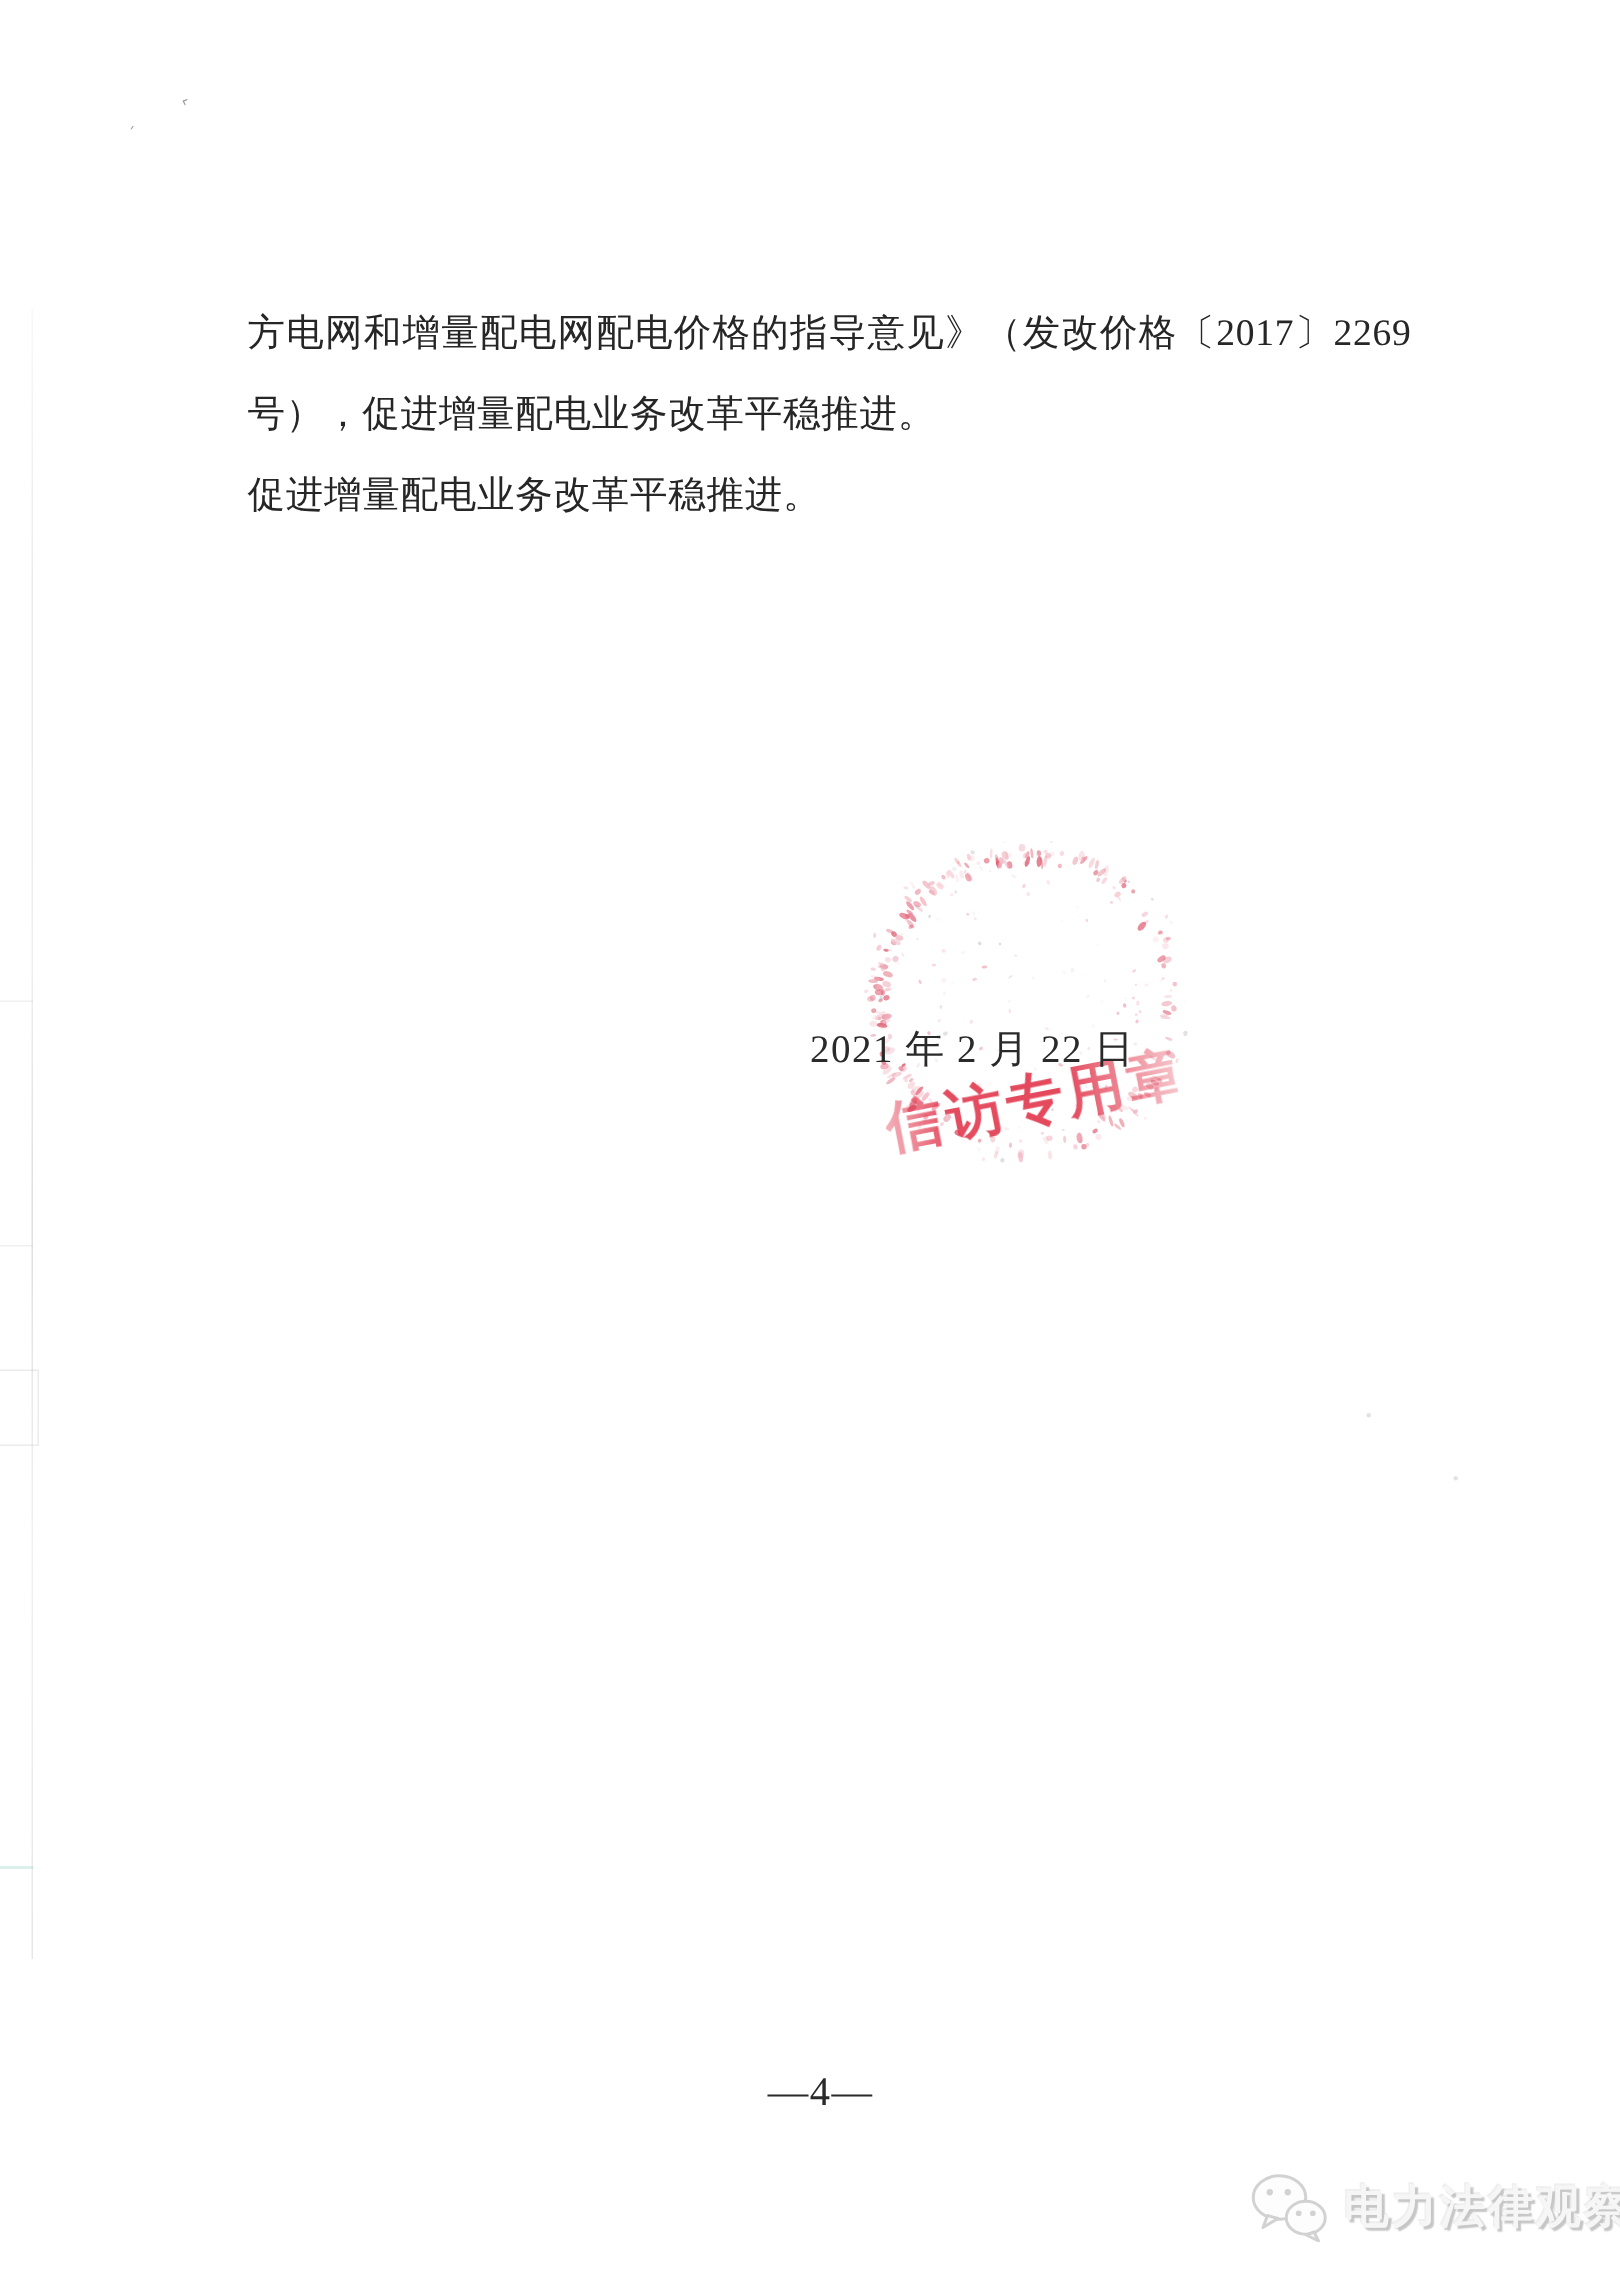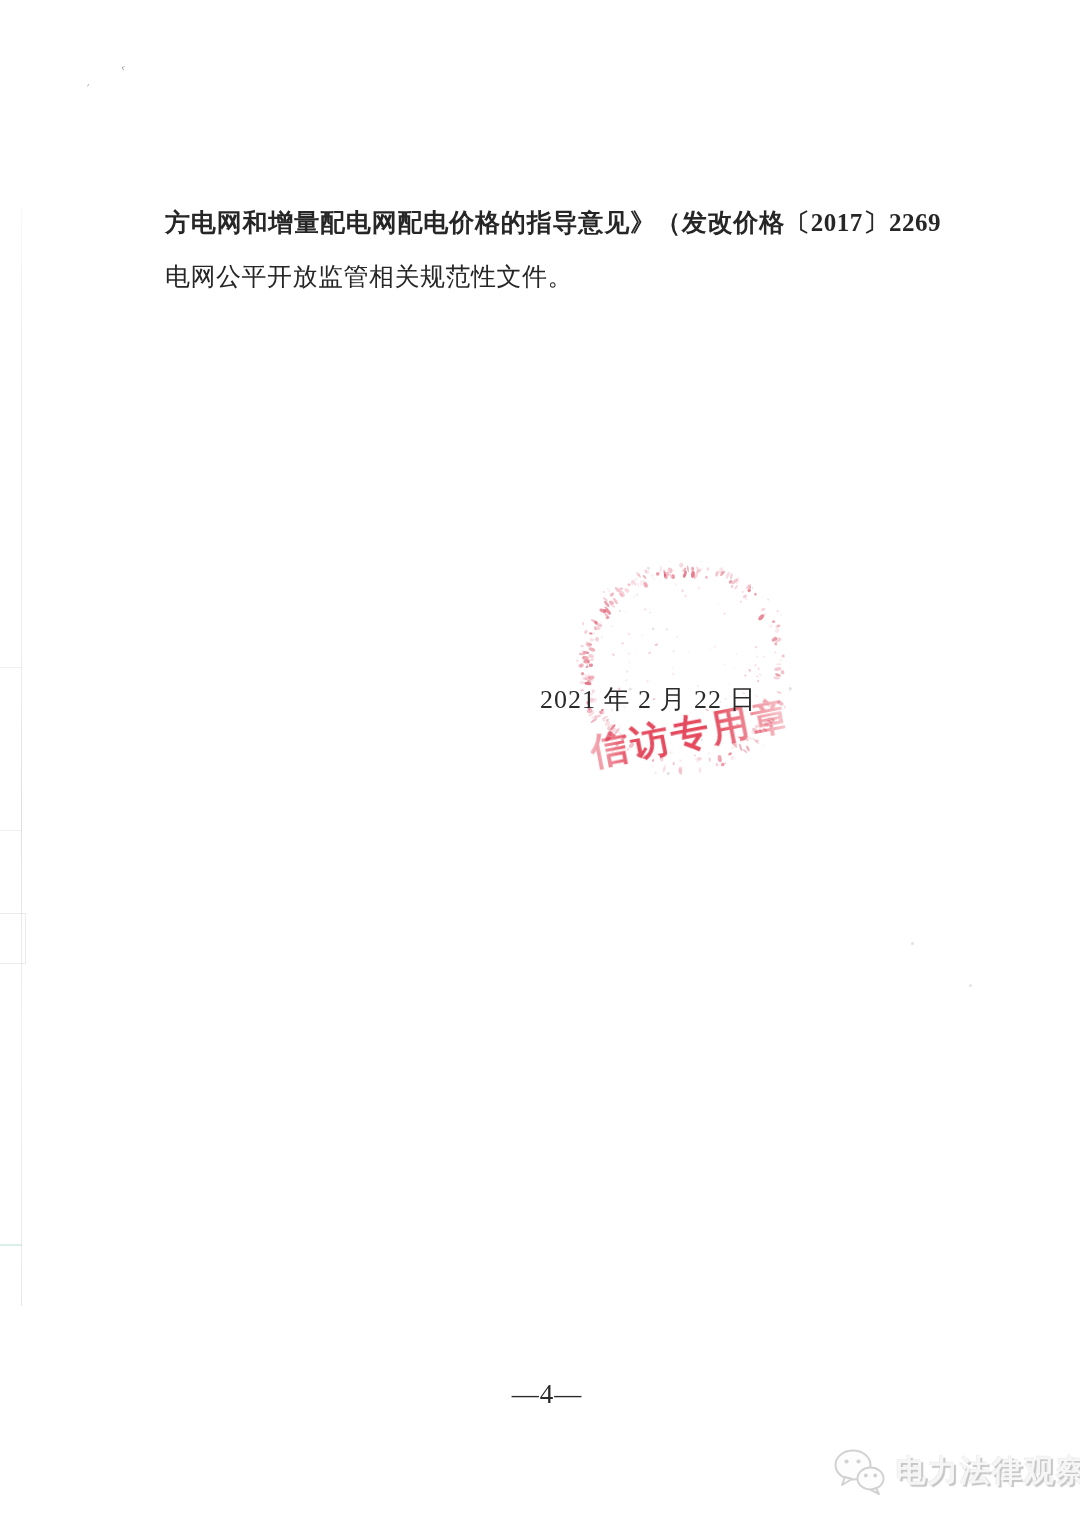--- a/index.html
+++ b/index.html
@@ -14,21 +14,21 @@
   .abs { position: absolute; }
 
   
   .body-text {
     left: 165px; top: 196px; width: 776px;
     font-size: 25px; line-height: 54px;
     letter-spacing: 0.5px;
     color: #262626;
   }
   .body-text p { margin: 0; white-space: normal; }
-  .jl { text-align: justify; text-align-last: justify; font-weight: bold; }
+  .jl { text-align: justify; text-align-last: justify; }
   .ind { text-indent: 50px; }
 
   
   .date-line {
     left: 540px; top: 682px;
     font-size: 26px; letter-spacing: 1px;
     color: #2a2a2a;
     z-index: 3;
   }
   .stamp {
@@ -101,21 +101,22 @@
 <div class="abs scan-tick t1"></div>
 <div class="abs scan-tick t2"></div>
 <div class="abs scan-teal"></div>
 <div class="abs speck s1">‹</div>
 <div class="abs speck s2">´</div>
 <div class="abs dot-speck d1"></div>
 <div class="abs dot-speck d2"></div>
 
 <div class="abs body-text">
   <p class="jl">方电网和增量配电网配电价格的指导意见》（发改价格〔2017〕2269</p>
-  <p>电网公平开放监管相关规范性文件。</p>
+  <p>号），促进增量配电业务改革平稳推进。</p>
+  <p>促进增量配电业务改革平稳推进。</p>
 </div>
 
 <div class="abs stamp">
   <svg id="stamp-speckles" width="226" height="216" viewBox="0 0 226 216" xmlns="http://www.w3.org/2000/svg">
       <ellipse cx="113.30128362739734" cy="14.435934506355238" rx="2.0033070364982386" ry="1.634494926330864" fill="#e05a70" opacity="0.19" transform="rotate(369 113.3 14.4)"></ellipse>
       <ellipse cx="24.703094171034493" cy="67.58149084122294" rx="1.403559096066076" ry="1.9449486674484557" fill="#e05a70" opacity="0.47" transform="rotate(296 24.7 67.6)"></ellipse>
       <ellipse cx="94.83310170270036" cy="15.137095696633537" rx="1.750555631681604" ry="2.4459513907534776" fill="#e05a70" opacity="0.69" transform="rotate(331 94.8 15.1)"></ellipse>
       <ellipse cx="20.133044166122644" cy="138.37414004584227" rx="1.905113624644053" ry="2.5738682157238335" fill="#e8889a" opacity="0.32" transform="rotate(268 20.1 138.4)"></ellipse>
       <ellipse cx="14.874357288060239" cy="91.50916080763228" rx="1.2836468439007396" ry="3.2740607319744583" fill="#d94a60" opacity="0.62" transform="rotate(280 14.9 91.5)"></ellipse>
       <ellipse cx="31.43973123043459" cy="149.0992829544121" rx="0.8731207249095294" ry="1.5909510575192751" fill="#d94a60" opacity="0.77" transform="rotate(235 31.4 149.1)"></ellipse>

